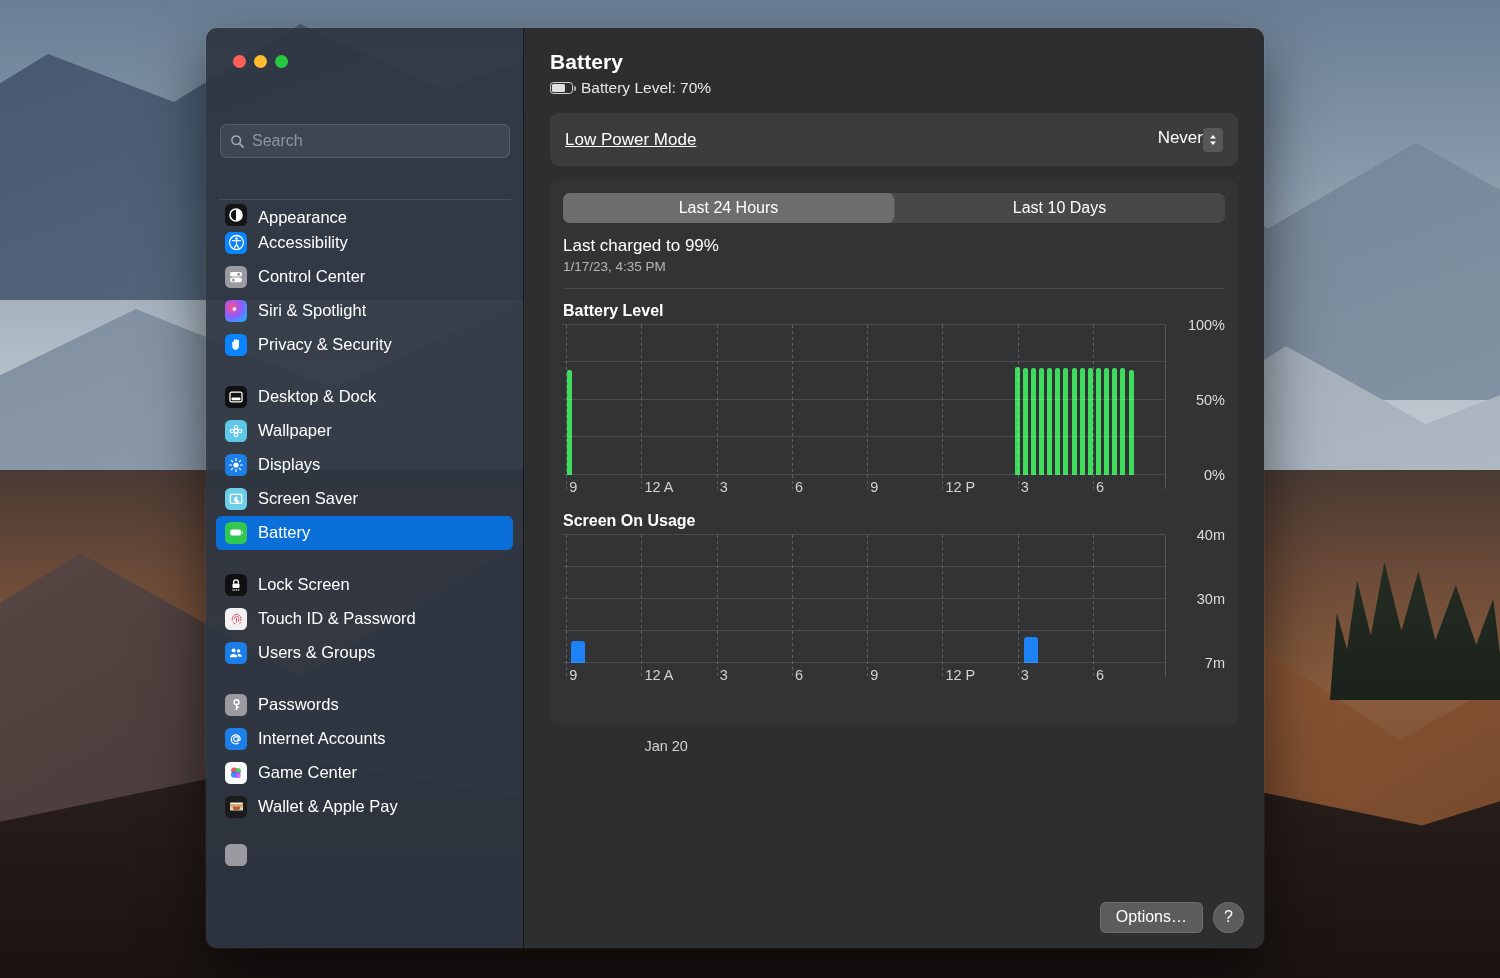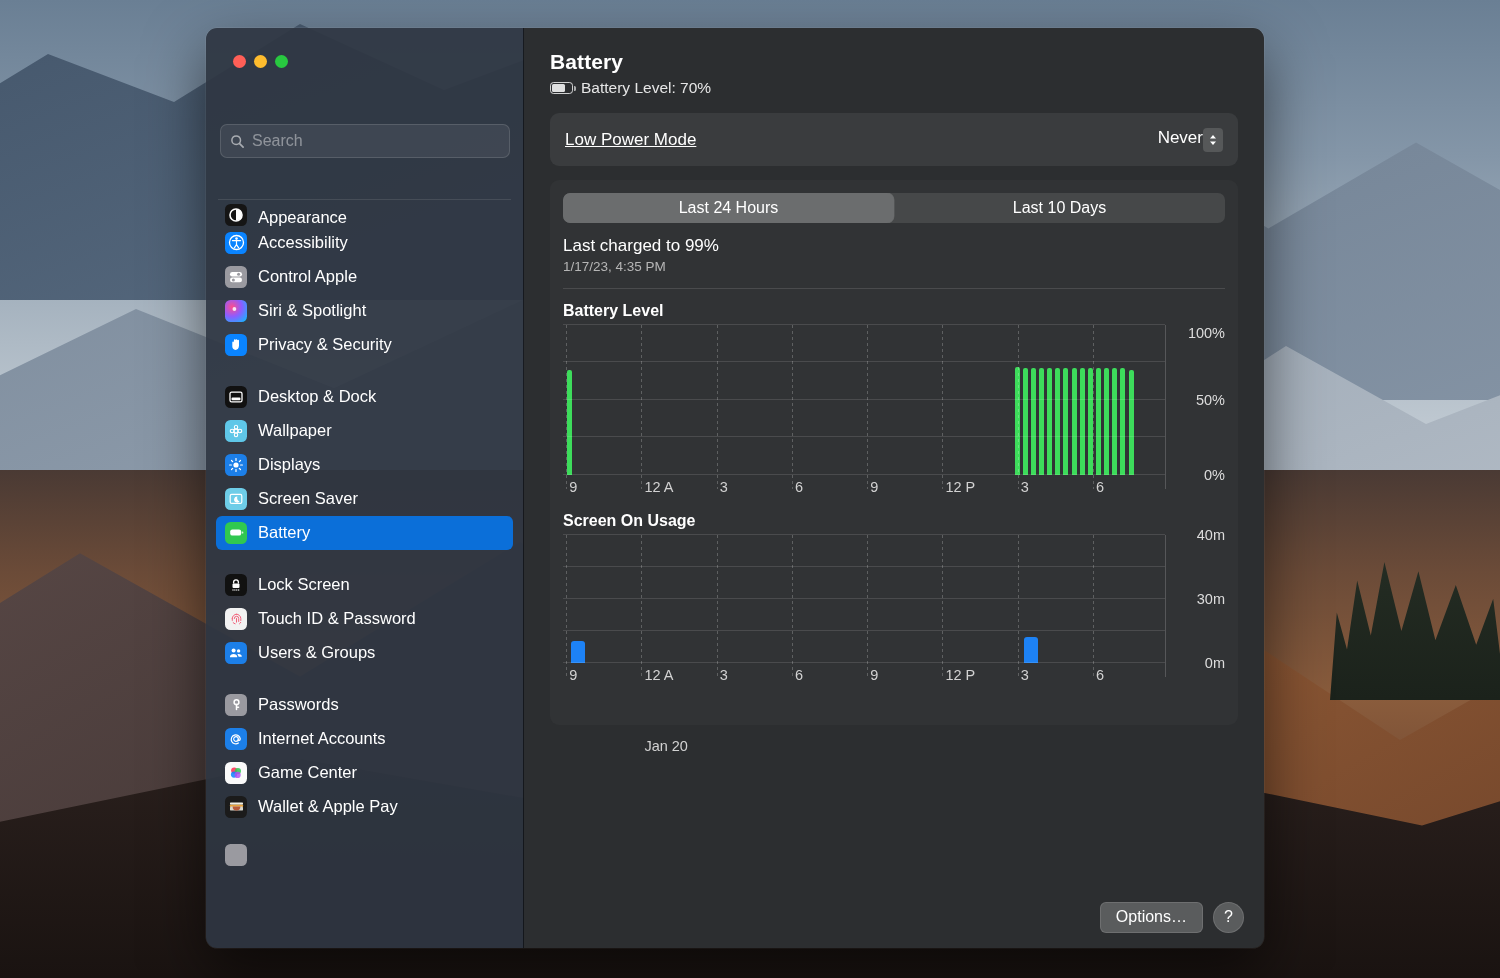--- a/index.html
+++ b/index.html
@@ -298,21 +298,21 @@
 
         <div class="sb-item">
           <span class="sb-icon ic-control">
             <svg width="16" height="16" viewBox="0 0 16 16">
               <rect x="2" y="3" width="12" height="4.6" rx="2.3" fill="#fff"></rect>
               <circle cx="10.6" cy="5.3" r="1.5" fill="#9a9aa0"></circle>
               <rect x="2" y="8.6" width="12" height="4.6" rx="2.3" fill="#fff"></rect>
               <circle cx="5.4" cy="10.9" r="1.5" fill="#9a9aa0"></circle>
             </svg>
           </span>
-          <span class="sb-label">Control Apple</span>
+          <span class="sb-label">Control Center</span>
         </div>
 
         <div class="sb-item">
           <span class="sb-icon ic-siri">
             <svg width="16" height="16" viewBox="0 0 16 16">
               <circle cx="6.4" cy="6" r="1.9" fill="#fff" opacity=".85"></circle>
             </svg>
           </span>
           <span class="sb-label">Siri &amp; Spotlight</span>
         </div>
@@ -569,21 +569,21 @@
               <div class="gl-v" style="left: 13.0208%;"></div>
               <div class="gl-v" style="left: 25.5208%;"></div>
               <div class="gl-v" style="left: 38.0208%;"></div>
               <div class="gl-v" style="left: 50.5208%;"></div>
               <div class="gl-v" style="left: 63.0208%;"></div>
               <div class="gl-v" style="left: 75.5208%;"></div>
               <div class="gl-v" style="left: 88.0208%;"></div>
               <div class="gl-v solid" style="left: 100%;"></div>
             </div>
           <div class="ylabels" id="ylabs-battery" style="height: 150px; top: 0px;">
-              <div class="ylab" style="top: 8px;">100%</div>
+              <div class="ylab" style="top: 0px;">100%</div>
               <div class="ylab" style="top: 75px;">50%</div>
               <div class="ylab" style="top: 150px;">0%</div>
             </div>
           <div class="xaxis" id="xaxis-battery">
               <div class="xlab" style="left: calc(0.520833% + 3px);">9</div>
               <div class="xlab" style="left: calc(13.0208% + 3px);">12 A</div>
               <div class="xlab" style="left: calc(25.5208% + 3px);">3</div>
               <div class="xlab" style="left: calc(38.0208% + 3px);">6</div>
               <div class="xlab" style="left: calc(50.5208% + 3px);">9</div>
               <div class="xlab" style="left: calc(63.0208% + 3px);">12 P</div>
@@ -610,21 +610,21 @@
               <div class="gl-v" style="left: 38.0208%;"></div>
               <div class="gl-v" style="left: 50.5208%;"></div>
               <div class="gl-v" style="left: 63.0208%;"></div>
               <div class="gl-v" style="left: 75.5208%;"></div>
               <div class="gl-v" style="left: 88.0208%;"></div>
               <div class="gl-v solid" style="left: 100%;"></div>
             </div>
           <div class="ylabels" id="ylabs-screen" style="height: 128px; top: 0px;">
               <div class="ylab" style="top: 0px;">40m</div>
               <div class="ylab" style="top: 64px;">30m</div>
-              <div class="ylab" style="top: 128px;">0m</div>
+              <div class="ylab" style="top: 128px;">7m</div>
             </div>
           <div class="xaxis" id="xaxis-screen">
               <div class="xlab" style="left: calc(0.520833% + 3px);">9</div>
               <div class="xlab" style="left: calc(13.0208% + 3px);">12 A</div>
               <div class="xlab" style="left: calc(25.5208% + 3px);">3</div>
               <div class="xlab" style="left: calc(38.0208% + 3px);">6</div>
               <div class="xlab" style="left: calc(50.5208% + 3px);">9</div>
               <div class="xlab" style="left: calc(63.0208% + 3px);">12 P</div>
               <div class="xlab" style="left: calc(75.5208% + 3px);">3</div>
               <div class="xlab" style="left: calc(88.0208% + 3px);">6</div>

